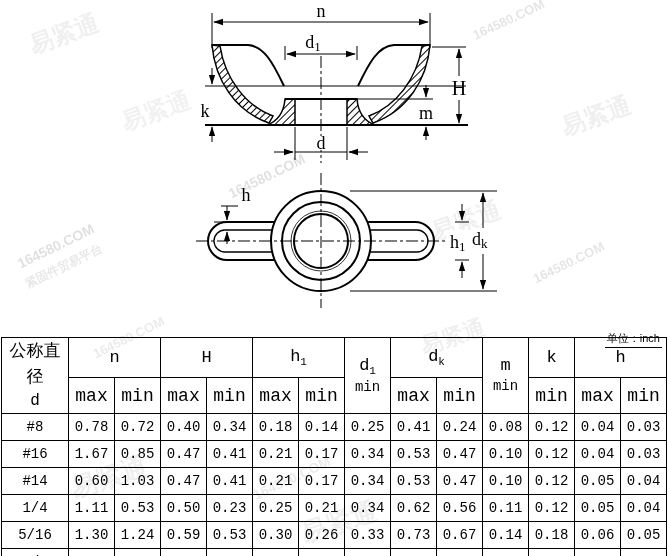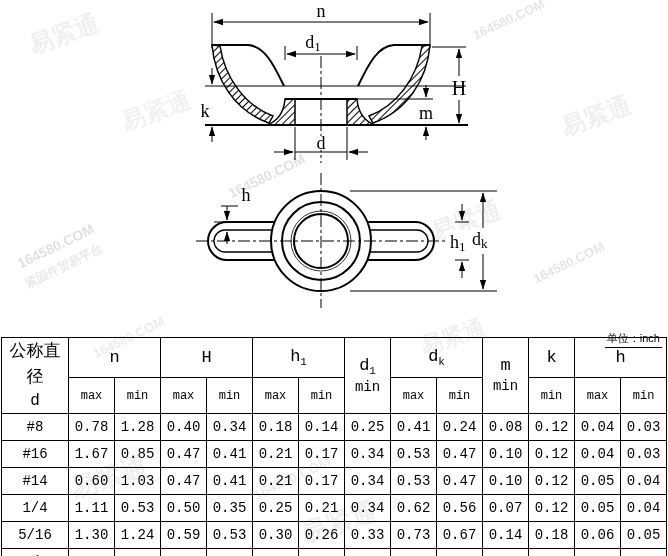--- a/index.html
+++ b/index.html
@@ -9,21 +9,21 @@
   .wm{position:absolute;font-family:"Liberation Sans",sans-serif;font-weight:bold;color:#000;white-space:nowrap;}
   svg.drawing{position:absolute;left:0;top:0;z-index:1;}
   svg.drawing text{font-family:"Liberation Serif",serif;fill:#000;stroke:none;}
   .unit-note{position:absolute;top:299px;right:6px;z-index:2;font-size:11px;
              font-family:"Liberation Sans",sans-serif;border-bottom:1px solid #000;padding:0 2px 1px 2px;margin-top:32px;}
   table.spec{position:absolute;left:1px;top:337px;z-index:2;border-collapse:collapse;table-layout:fixed;
              width:666px;background:transparent;font-family:"Liberation Mono",monospace;}
   table.spec th,table.spec td{border:1px solid #000;text-align:center;vertical-align:middle;
              padding:0;font-weight:normal;background:transparent;}
   table.spec thead tr.grp th{height:26px;font-size:17px;}
-  table.spec thead tr.sub th{height:23px;font-size:12px;}
+  table.spec thead tr.sub th{height:23px;font-size:18px;}
   table.spec tbody td{height:26px;font-size:14px;}
   th.corner{font-family:"Liberation Sans",sans-serif;font-size:14px;line-height:1.5;}
   th.corner .d{font-family:"Liberation Mono",monospace;font-size:16px;}
   th.stack div{line-height:1.3;}
   th.stack .top{font-size:17px;}
   th.stack .mm{font-size:14px;}
   sub.sx{font-size:11px;}
 </style>
 </head>
 <body>
@@ -186,21 +186,21 @@
         <th>min</th>
         <th>min</th>
         <th>max</th>
         <th>min</th>
       </tr>
     </thead>
     <tbody>
         <tr>
           <td>#8</td>
           <td>0.78</td>
-          <td>1.28</td>
+          <td>0.72</td>
           <td>0.40</td>
           <td>0.34</td>
           <td>0.18</td>
           <td>0.14</td>
           <td>0.25</td>
           <td>0.41</td>
           <td>0.24</td>
           <td>0.08</td>
           <td>0.12</td>
           <td>0.04</td>
@@ -236,27 +236,27 @@
           <td>0.10</td>
           <td>0.12</td>
           <td>0.05</td>
           <td>0.04</td>
         </tr>
         <tr>
           <td>1/4</td>
           <td>1.11</td>
           <td>0.53</td>
           <td>0.50</td>
-          <td>0.35</td>
+          <td>0.23</td>
           <td>0.25</td>
           <td>0.21</td>
           <td>0.34</td>
           <td>0.62</td>
           <td>0.56</td>
-          <td>0.07</td>
+          <td>0.11</td>
           <td>0.12</td>
           <td>0.05</td>
           <td>0.04</td>
         </tr>
         <tr>
           <td>5/16</td>
           <td>1.30</td>
           <td>1.24</td>
           <td>0.59</td>
           <td>0.53</td>

